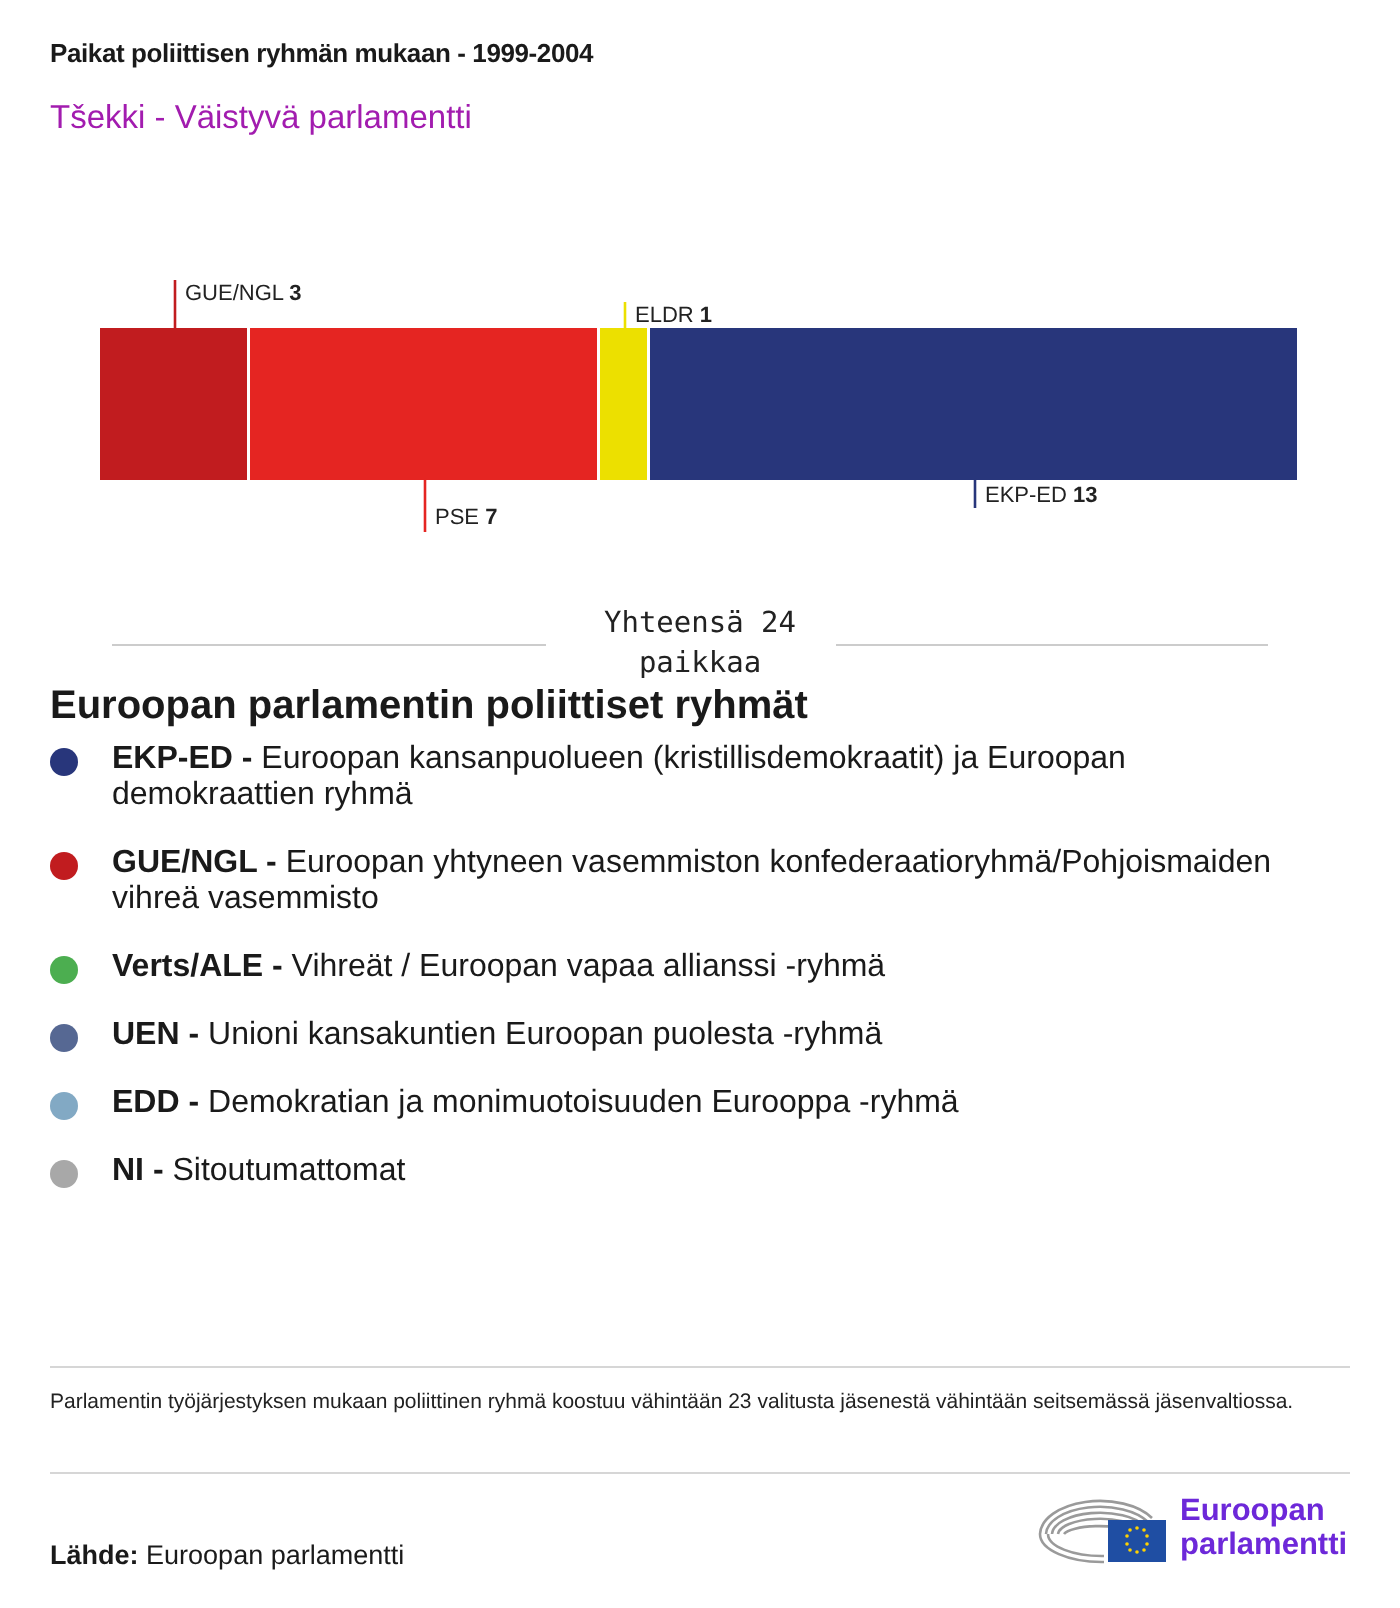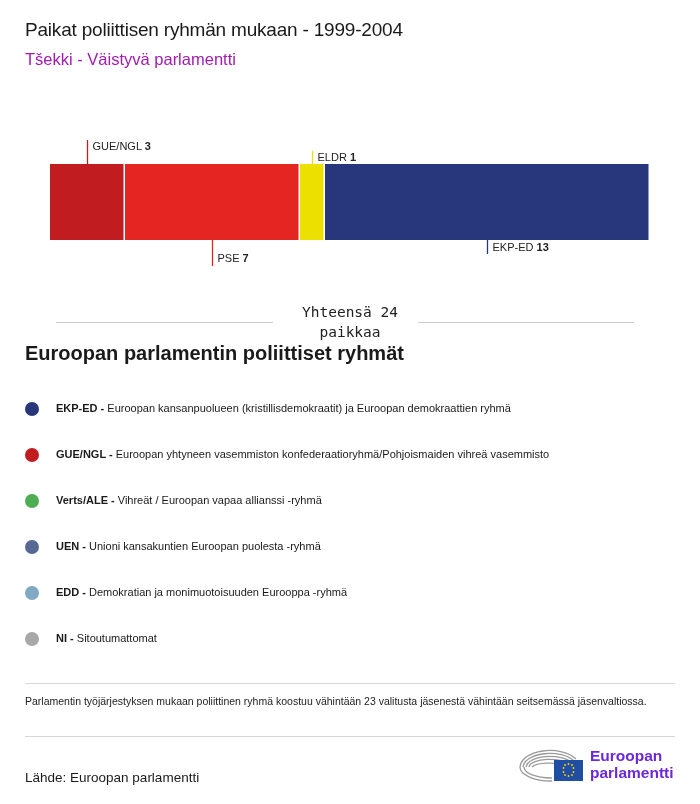--- a/index.html
+++ b/index.html
@@ -1,32 +1,32 @@
 <!DOCTYPE html>
 <html><head>
 <meta charset="utf-8">
 <style>
   html, body { margin: 0; padding: 0; background: #ffffff; }
   body { width: 700px; height: 804px; position: relative; overflow: hidden;
          font-family: "Liberation Sans", sans-serif; color: #1a1a1a; }
-  .title { position: absolute; left: 25px; top: 19px; font-size: 19px; font-weight: normal; letter-spacing: -0.2px; text-align: right; }
+  .title { position: absolute; left: 25px; top: 19px; font-size: 13px; font-weight: bold; letter-spacing: -0.2px; text-align: right; }
   .subtitle { position: absolute; left: 25px; top: 50px; font-size: 16.5px; color: #a21caf; }
   #chart { position: absolute; left: 0; top: 130px; width: 700px; height: 150px; }
   .total-line { position: absolute; top: 322px; height: 1px; background: #cccccc; }
   .total-text { position: absolute; left: 270px; width: 160px; top: 302px; text-align: center;
                 font-family: "DejaVu Sans Mono", monospace; font-weight: normal; font-size: 14.5px; line-height: 20px; color: #222; }
   .legend-title { position: absolute; left: 25px; top: 342px; font-size: 20px; font-weight: bold; }
   .legend { position: absolute; left: 25px; top: 371px; width: 640px; }
-  .legend-item { position: relative; padding-left: 31px; font-size: 11px; line-height: 18px; margin-bottom: 16px; margin-top: 28px; }
+  .legend-item { position: relative; padding-left: 31px; font-size: 16px; line-height: 18px; margin-bottom: 16px; }
   .legend-dot { position: absolute; left: 0; top: 3px; width: 14px; height: 14px; border-radius: 50%; }
   .legend-abbr { font-weight: bold; }
   .divider { position: absolute; left: 25px; width: 650px; height: 1px; background: #d6d6d6; }
   .note { position: absolute; left: 25px; top: 693px; width: 650px; font-size: 10.5px; line-height: 16px; color: #222; }
   .source { position: absolute; left: 25px; top: 770px; font-size: 13.5px; }
-  .source b { font-weight: normal; }
+  .source b { font-weight: bold; }
   .logo { position: absolute; left: 518px; top: 745px; width: 160px; height: 40px; }
   .logo-text { position: absolute; left: 72px; top: 2px; font-size: 15.5px; line-height: 17px; color: #6d28d9; font-weight: bold; }
 </style>
 </head>
 <body>
 
 <div class="title">Paikat poliittisen ryhmän mukaan - 1999-2004</div>
 <div class="subtitle">Tšekki - Väistyvä parlamentti</div>
 
 <svg id="chart" viewBox="0 0 700 150">

